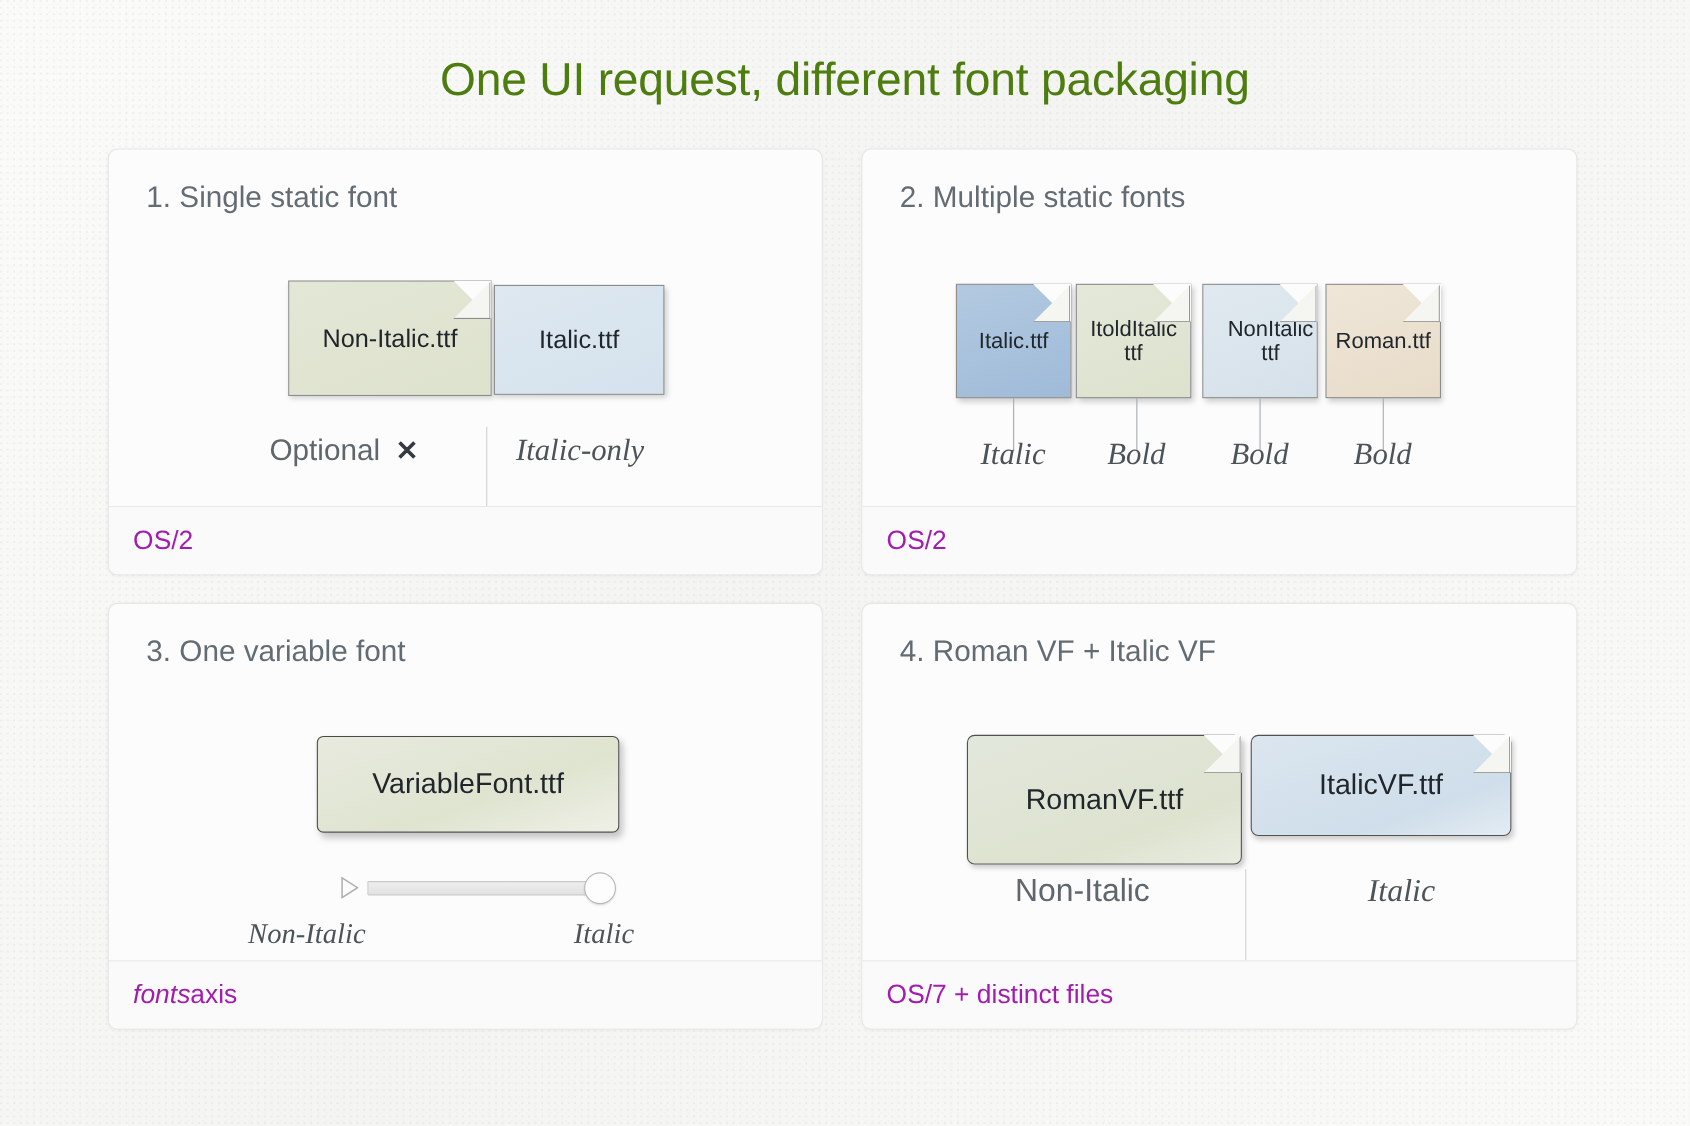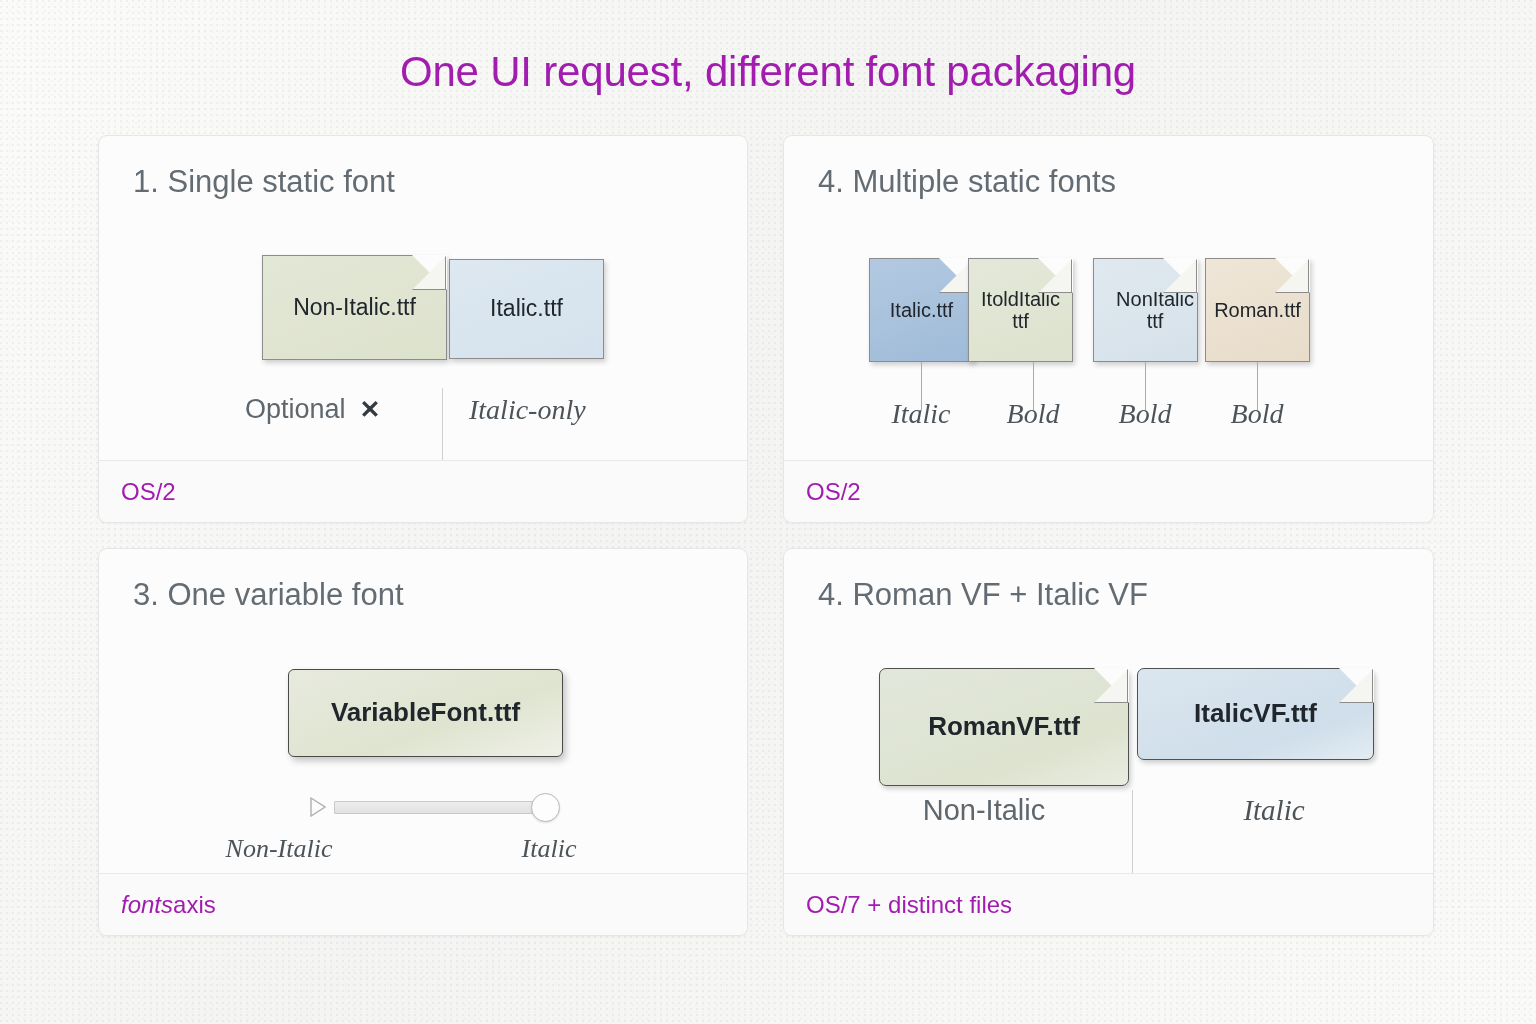--- a/index.html
+++ b/index.html
@@ -29,42 +29,42 @@
   #page { position: relative; z-index: 1; width: 1536px; height: 1024px; }
 
   .title {
     position: absolute;
     top: 48px;
     left: 0;
     width: 1536px;
     text-align: center;
     font-size: 42px;
     font-weight: 400;
-    color: #a21caf;
+    color: #4d7c0f;
     letter-spacing: -0.2px;
   }
 
   .panel {
     position: absolute;
     background: #fcfcfc;
     border: 1px solid #e6e6e6;
     border-radius: 9px;
     box-shadow: 0 1px 3px rgba(0,0,0,0.035);
     overflow: hidden;
   }
   #panel-1 { left: 98px;  top: 135px; width: 650px; height: 388px; }
   #panel-2 { left: 783px; top: 135px; width: 651px; height: 388px; }
   #panel-3 { left: 98px;  top: 548px; width: 650px; height: 388px; }
   #panel-4 { left: 783px; top: 548px; width: 651px; height: 388px; }
 
   .panel-head {
     position: absolute;
     top: 28px;
     left: 34px;
-    font-size: 31px;
+    font-size: 27px;
     color: #646c73;
     font-weight: 400;
     white-space: nowrap;
   }
 
   .panel-body { position: absolute; inset: 0; }
 
   .panel-foot {
     position: absolute;
     left: 0; right: 0; bottom: 0;
@@ -103,21 +103,21 @@
   }
   .dogear-cut {
     position: absolute;
     top: -1px; right: -1px;
     width: 35px; height: 35px;
     background: #fcfcfc;
     clip-path: polygon(0 0, 100% 0, 100% 100%);
   }
 
   
-  .file.rounded { border-radius: 7px; font-weight: bold; }
+  .file.rounded { border-radius: 7px; }
 
   
   #p1-file-nonitalic {
     left: 163px; top: 119px; width: 185px; height: 105px;
     background: linear-gradient(160deg, #e3e7d6 0%, #dde2cd 100%);
     font-size: 23px;
   }
   #p1-file-italic {
     left: 350px; top: 123px; width: 155px; height: 100px;
     background: linear-gradient(160deg, #dde8f0 0%, #d5e2ed 100%);
@@ -141,21 +141,21 @@
     font-style: italic; font-size: 28px; color: #4c5459;
   }
 
   
   .p2-file {
     top: 122px; width: 105px; height: 104px;
     font-size: 20px;
     padding: 0 6px;
   }
   #p2-f1 { left: 85px;  background: linear-gradient(160deg, #b3c9e1 0%, #9fbbd8 100%); }
-  #p2-f2 { left: 184px; background: linear-gradient(160deg, #e4e8d9 0%, #dde2ce 100%); }
+  #p2-f2 { left: 194px; background: linear-gradient(160deg, #e4e8d9 0%, #dde2ce 100%); }
   #p2-f3 { left: 309px; background: linear-gradient(160deg, #e0e9ef 0%, #d5e1ea 100%); padding-left: 25px; }
   #p2-f4 { left: 421px; background: linear-gradient(160deg, #efe6d8 0%, #e8dcc9 100%); }
 
   .connector {
     position: absolute;
     width: 1px; height: 48px;
     background: #a6abaf;
     top: 226px;
   }
   #p2-c1 { left: 137px; }
@@ -275,21 +275,21 @@
         <div id="p1-ital">Italic-only</div>
       </div>
 
     </div>
     <div class="panel-foot">
       <span>OS/2</span>
     </div>
   </div>
 
   <div class="panel" id="panel-2">
-    <div class="panel-head">4. Multiple static fonts</div>
+    <div class="panel-head">2. Multiple static fonts</div>
     <div class="panel-body">
 
       <div class="file p2-file" id="p2-f1">
         <div class="dogear-cut"></div>
         <div class="dogear"></div>
         <span>Italic.ttf</span>
       </div>
       <div class="file p2-file" id="p2-f2">
         <div class="dogear-cut"></div>
         <div class="dogear"></div>

